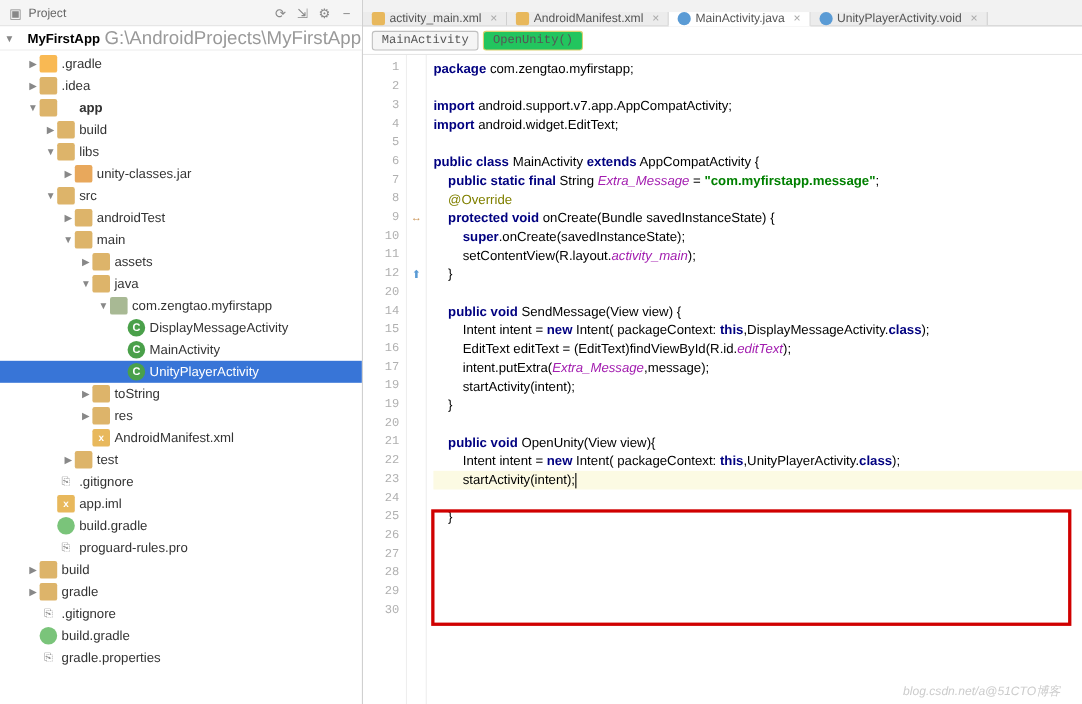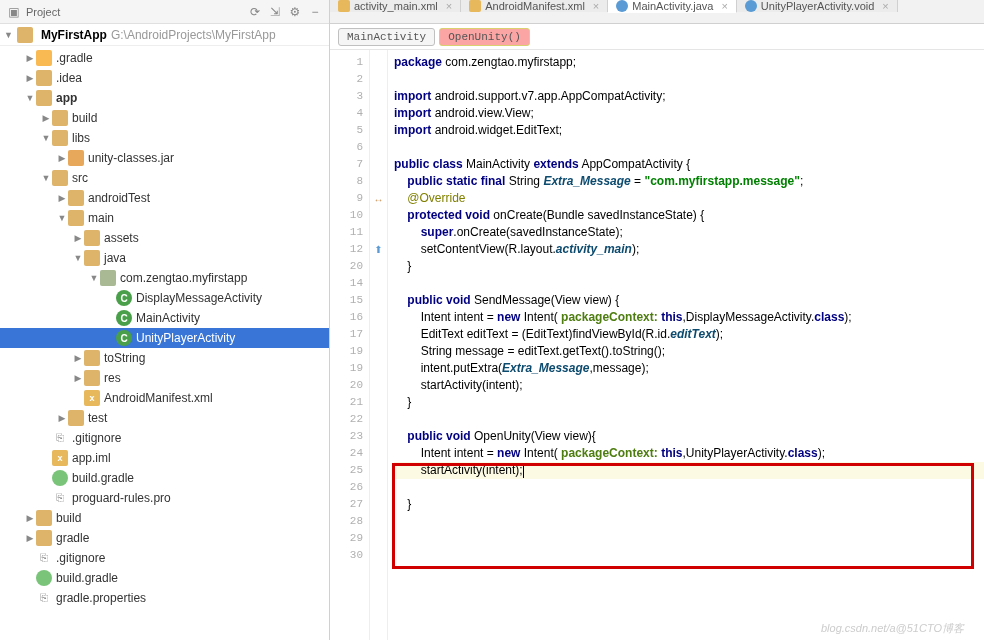--- a/index.html
+++ b/index.html
@@ -4,59 +4,59 @@
 <style>
 * { margin: 0; padding: 0; box-sizing: border-box; font-family: "Segoe UI", Arial, sans-serif; }
 body { width: 984px; height: 640px; overflow: hidden; background: #fff; font-size: 12px; }
 .root { display: flex; height: 100%; }
 .sidebar { width: 330px; border-right: 1px solid #d0d0d0; display: flex; flex-direction: column; }
 .side-header { height: 24px; background: #f5f5f5; border-bottom: 1px solid #e0e0e0; display: flex; align-items: center; padding: 0 6px; gap: 4px; }
 .side-header .title { font-size: 11px; color: #666; flex: 1; }
 .tb-ico { width: 16px; height: 16px; display: inline-flex; align-items: center; justify-content: center; color: #888; font-size: 12px; }
 .proj-root { height: 22px; display: flex; align-items: center; padding: 0 4px; gap: 4px; background: #fff; border-bottom: 1px solid #eee; }
 .proj-root .pname { font-weight: bold; }
-.proj-root .ppath { color: #999; font-size: 12px; }
+.proj-root .ppath { color: #999; font-size: 17px; }
 .tree { flex: 1; overflow: auto; padding: 2px 0; }
 .tree-row { height: 20px; display: flex; align-items: center; white-space: nowrap; color: #333; }
 .tree-row.selected { background: #3875d7; color: #fff; }
 .tree-row .arrow { width: 12px; text-align: center; color: #888; font-size: 9px; }
 .tree-row .noarrow { width: 12px; }
 .ico { width: 16px; height: 16px; display: inline-flex; align-items: center; justify-content: center; margin-right: 4px; font-size: 10px; }
 .ico.dir { background: #ddb46a; border-radius: 2px; }
 .ico.dir-o { background: #f9b953; border-radius: 2px; }
 .ico.pkg { background: #a8b994; border-radius: 2px; }
 .ico.class-c { background: #4aa04a; border-radius: 50%; color: #fff; font-weight: bold; }
 .ico.jar { background: #e8a85c; border-radius: 2px; }
 .ico.xml { background: #e8b85c; border-radius: 2px; color: #fff; font-weight: bold; font-size: 9px; }
 .ico.gradle { background: #7ac47a; border-radius: 50%; }
 .ico.txt { color: #888; }
 .main { flex: 1; display: flex; flex-direction: column; }
-.tabs { height: 24px; display: flex; align-items: flex-start; border-bottom: 1px solid #d0d0d0; background: #f2f2f2; }
+.tabs { height: 24px; display: flex; align-items: flex-end; border-bottom: 1px solid #d0d0d0; background: #f2f2f2; }
 .tab { display: flex; align-items: center; padding: 0 8px; gap: 4px; border-right: 1px solid #d0d0d0; font-size: 11px; color: #555; background: #ececec; }
 .tab.active { background: #fff; border-bottom: 1px solid #fff; margin-bottom: -1px; }
 .tab .close { color: #aaa; margin-left: 4px; }
 .tab-ico { width: 12px; height: 12px; display: inline-block; }
 .tab-ico.xml { background: #e8b85c; border-radius: 2px; }
 .tab-ico.java { background: #5a9bd5; border-radius: 50%; }
 .breadcrumb { height: 26px; display: flex; align-items: center; padding: 4px 8px; gap: 4px; border-bottom: 1px solid #e5e5e5; }
 .bc-chip { border: 1px solid #c0c0c0; border-radius: 3px; padding: 2px 8px; font-size: 11px; background: #f5f5f5; color: #555; font-family: "Courier New", monospace; }
-.bc-chip.hl { background: #fca5a5; border-color: #d9d070; }
+.bc-chip.hl { background: #22c55e; border-color: #d9d070; }
 .editor { flex: 1; display: flex; overflow: hidden; position: relative; }
 .gutter { width: 40px; background: #fff; border-right: 1px solid #eee; padding-top: 4px; }
 .gutter div { height: 17px; line-height: 17px; text-align: right; padding-right: 6px; color: #b0b0b0; font-size: 11px; font-family: "Courier New", monospace; }
 .gutter-marks { width: 18px; border-right: 1px solid #eee; padding-top: 4px; }
 .gutter-marks div { height: 17px; display: flex; align-items: center; justify-content: center; font-size: 10px; }
 .code { flex: 1; padding: 4px 0 4px 6px; font-family: "Courier New", monospace; font-size: 12px; line-height: 17px; position: relative; }
 .code .line { height: 17px; white-space: pre; }
 .code .line.hl { background: #fcfae3; }
 .kw { color: #000080; font-weight: bold; }
 .str { color: #008000; font-weight: bold; }
 .ann { color: #808000; }
-.fld { color: #0c4a6e; font-style: italic; font-weight: bold; }
-.param-hint { color: #4d7c0f; font-weight: bold; }
+.fld { color: #a21caf; font-style: italic; font-weight: normal; }
+.param-hint { color: #000000; }
 .redbox { position: absolute; border: 3px solid #d00000; left: 4px; right: 10px; top: 413px; height: 106px; pointer-events: none; }
 .watermark { position: absolute; right: 20px; bottom: 4px; color: #ccc; font-size: 11px; font-style: italic; }
 </style>
 </head>
 <body>
 
 <div class="root">
   <div class="sidebar">
     <div class="side-header">
       <span class="tb-ico">▣</span>
@@ -79,21 +79,21 @@
           <span>.gradle</span>
         </div>
         <div class="tree-row" style="padding-left: 24px;">
           <span class="arrow">▶</span>
           <span class="ico dir"></span>
           <span>.idea</span>
         </div>
         <div class="tree-row" style="padding-left: 24px;">
           <span class="arrow">▼</span>
           <span class="ico dir"></span>
-          <span style="font-weight: bold;">app</span>
+          <span style="font-weight: bold; margin-left: 16px;">app</span>
         </div>
         <div class="tree-row" style="padding-left: 40px;">
           <span class="arrow">▶</span>
           <span class="ico dir"></span>
           <span>build</span>
         </div>
         <div class="tree-row" style="padding-left: 40px;">
           <span class="arrow">▼</span>
           <span class="ico dir"></span>
           <span>libs</span>
@@ -305,35 +305,33 @@
           <div></div>
           <div></div>
           <div></div>
           <div></div>
           <div></div>
         </div>
       <div class="code" id="code">
         <div class="line"><span class="kw">package</span> com.zengtao.myfirstapp;</div>
           <div class="line"></div>
           <div class="line"><span class="kw">import</span> android.support.v7.app.AppCompatActivity;</div>
-          <div class="line"><span class="kw">import</span> android.view.View;</div>
           <div class="line"><span class="kw">import</span> android.widget.EditText;</div>
           <div class="line"></div>
           <div class="line"><span class="kw">public class</span> MainActivity <span class="kw">extends</span> AppCompatActivity {</div>
           <div class="line">    <span class="kw">public static final</span> String <span class="fld">Extra_Message</span> = <span class="str">"com.myfirstapp.message"</span>;</div>
           <div class="line">    <span class="ann">@Override</span></div>
           <div class="line">    <span class="kw">protected void</span> onCreate(Bundle savedInstanceState) {</div>
           <div class="line">        <span class="kw">super</span>.onCreate(savedInstanceState);</div>
           <div class="line">        setContentView(R.layout.<span class="fld">activity_main</span>);</div>
           <div class="line">    }</div>
           <div class="line"></div>
           <div class="line">    <span class="kw">public void</span> SendMessage(View view) {</div>
           <div class="line">        Intent intent = <span class="kw">new</span> Intent( <span class="param-hint">packageContext:</span> <span class="kw">this</span>,DisplayMessageActivity.<span class="kw">class</span>);</div>
           <div class="line">        EditText editText = (EditText)findViewById(R.id.<span class="fld">editText</span>);</div>
-          <div class="line">        String message = editText.getText().toString();</div>
           <div class="line">        intent.putExtra(<span class="fld">Extra_Message</span>,message);</div>
           <div class="line">        startActivity(intent);</div>
           <div class="line">    }</div>
           <div class="line"></div>
           <div class="line">    <span class="kw">public void</span> OpenUnity(View view){</div>
           <div class="line">        Intent intent = <span class="kw">new</span> Intent( <span class="param-hint">packageContext:</span> <span class="kw">this</span>,UnityPlayerActivity.<span class="kw">class</span>);</div>
           <div class="line hl">        startActivity(intent);<span style="border-left:1px solid #000;display:inline-block;height:14px;vertical-align:middle"></span></div>
           <div class="line"></div>
           <div class="line">    }</div>
           <div class="line"></div>

